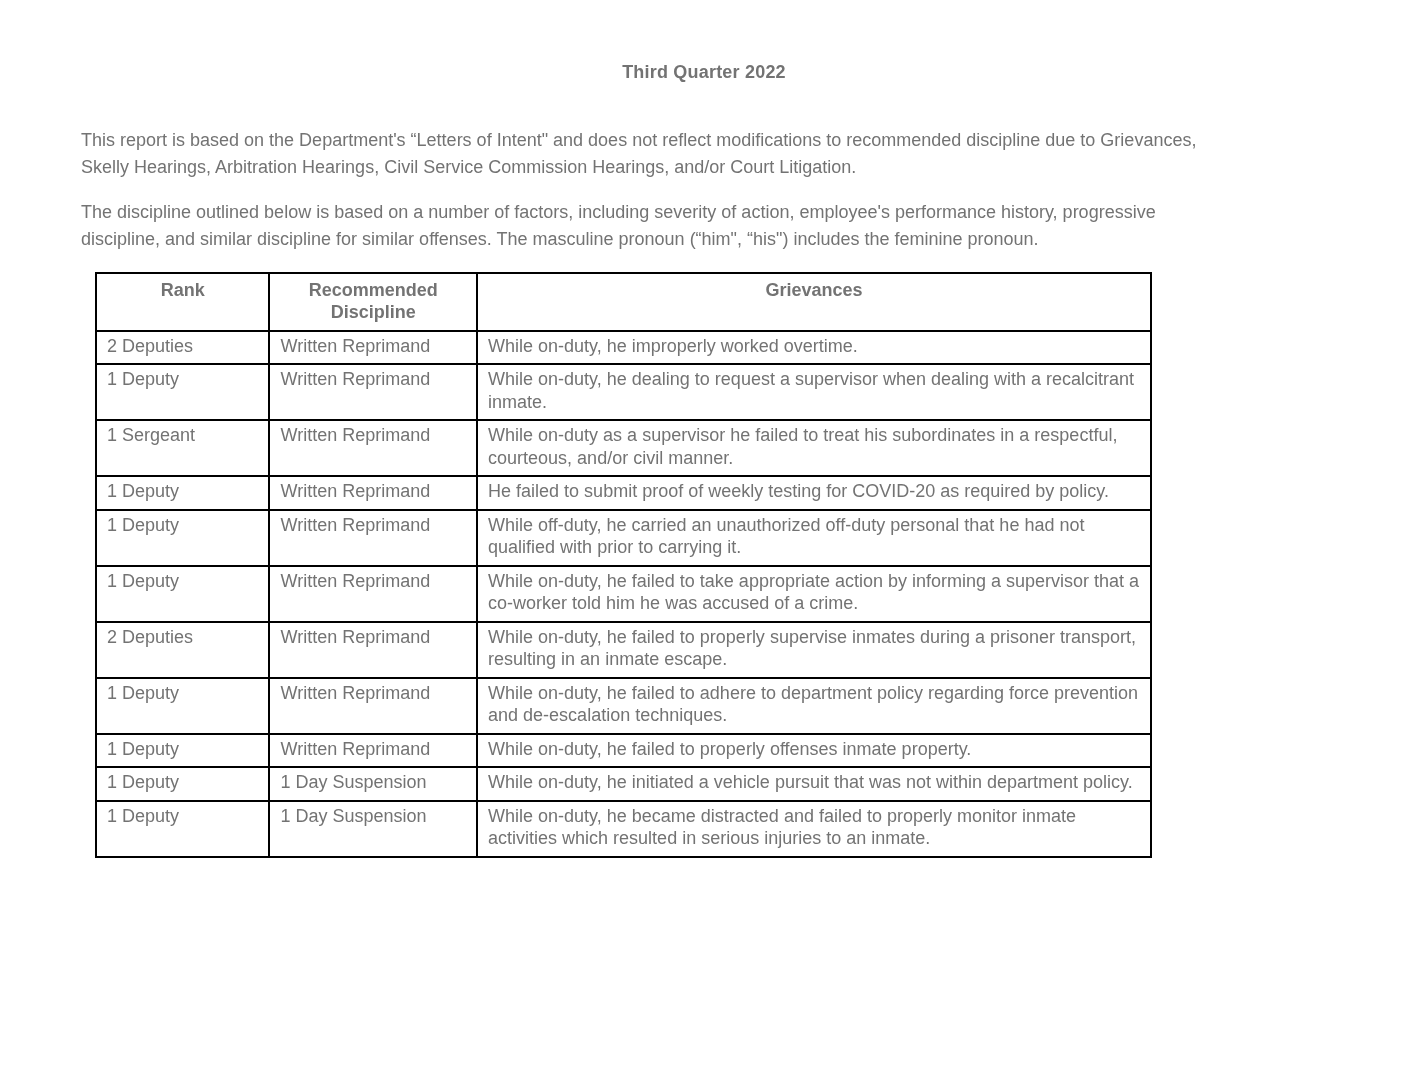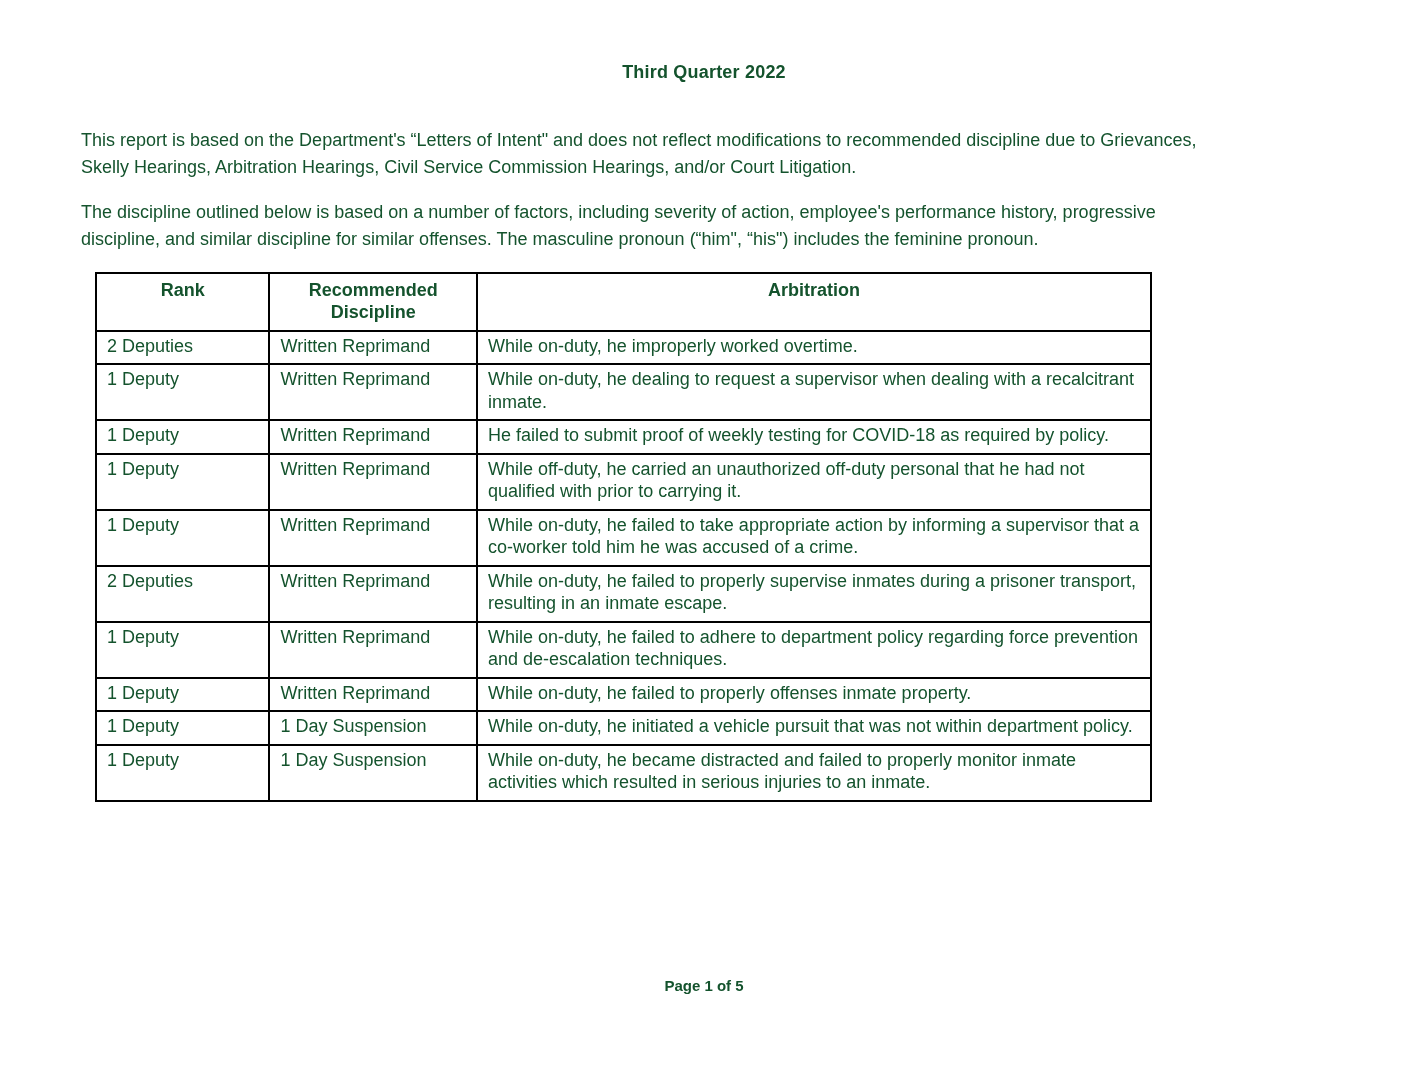--- a/index.html
+++ b/index.html
@@ -5,21 +5,21 @@
   html, body {
     margin: 0;
     padding: 0;
     background: #ffffff;
   }
   .page {
     position: relative;
     width: 1408px;
     height: 1088px;
     background: #ffffff;
-    color: #14532d;
+    color: #737373;
     font-family: "Liberation Sans", sans-serif;
     overflow: hidden;
     box-sizing: border-box;
   }
   .title {
     margin: 0;
     padding-top: 62px;
     text-align: center;
     font-size: 18px;
     font-weight: bold;
@@ -86,38 +86,43 @@
   <table class="discipline-table">
     <colgroup>
       <col class="col-rank">
       <col class="col-discipline">
       <col class="col-description">
     </colgroup>
     <thead>
       <tr>
         <th>Rank</th>
         <th>Recommended Discipline</th>
-        <th>Arbitration</th>
+        <th>Grievances</th>
       </tr>
     </thead>
     <tbody>
       <tr>
         <td>2 Deputies</td>
         <td>Written Reprimand</td>
         <td>While on-duty, he improperly worked overtime.</td>
       </tr>
       <tr>
         <td>1 Deputy</td>
         <td>Written Reprimand</td>
         <td>While on-duty, he dealing to request a supervisor when dealing with a recalcitrant inmate.</td>
       </tr>
       <tr>
+        <td>1 Sergeant</td>
+        <td>Written Reprimand</td>
+        <td>While on-duty as a supervisor he failed to treat his subordinates in a respectful, courteous, and/or civil manner.</td>
+      </tr>
+      <tr>
         <td>1 Deputy</td>
         <td>Written Reprimand</td>
-        <td>He failed to submit proof of weekly testing for COVID-18 as required by policy.</td>
+        <td>He failed to submit proof of weekly testing for COVID-20 as required by policy.</td>
       </tr>
       <tr>
         <td>1 Deputy</td>
         <td>Written Reprimand</td>
         <td>While off-duty, he carried an unauthorized off-duty personal that he had not qualified with prior to carrying it.</td>
       </tr>
       <tr>
         <td>1 Deputy</td>
         <td>Written Reprimand</td>
         <td>While on-duty, he failed to take appropriate action by informing a supervisor that a co-worker told him he was accused of a crime.</td>
@@ -143,15 +148,14 @@
         <td>While on-duty, he initiated a vehicle pursuit that was not within department policy.</td>
       </tr>
       <tr>
         <td>1 Deputy</td>
         <td>1 Day Suspension</td>
         <td>While on-duty, he became distracted and failed to properly monitor inmate activities which resulted in serious injuries to an inmate.</td>
       </tr>
     </tbody>
   </table>
 
-  <div class="page-footer">Page 1 of 5</div>
 
 </div>
 
 </body></html>

